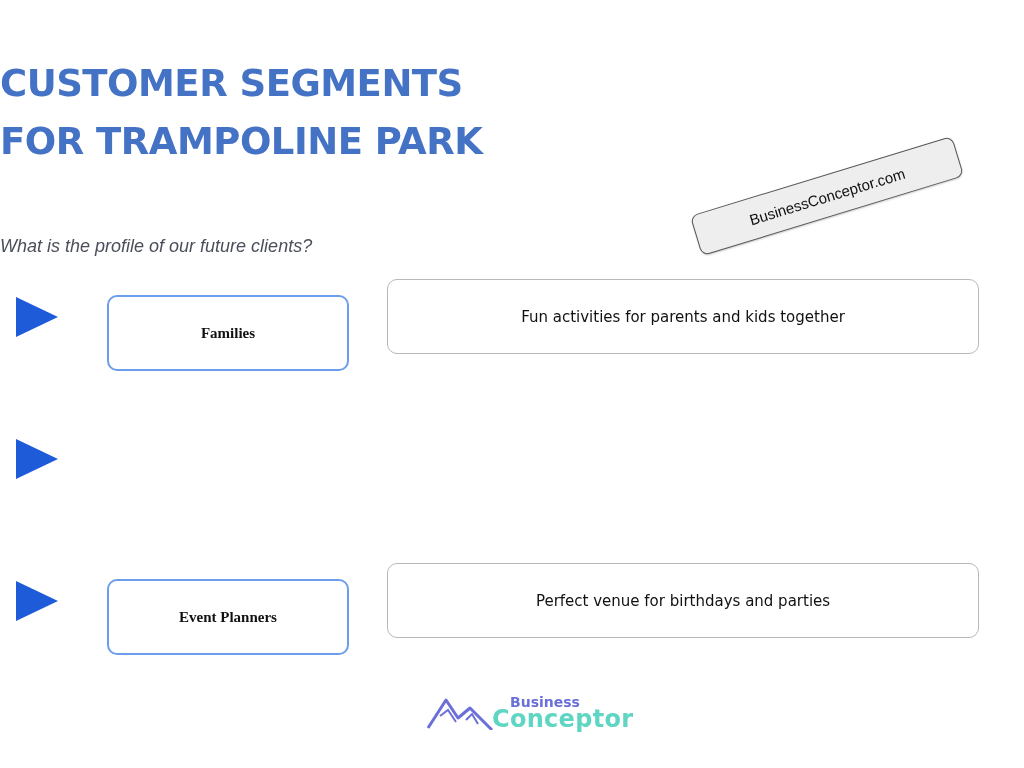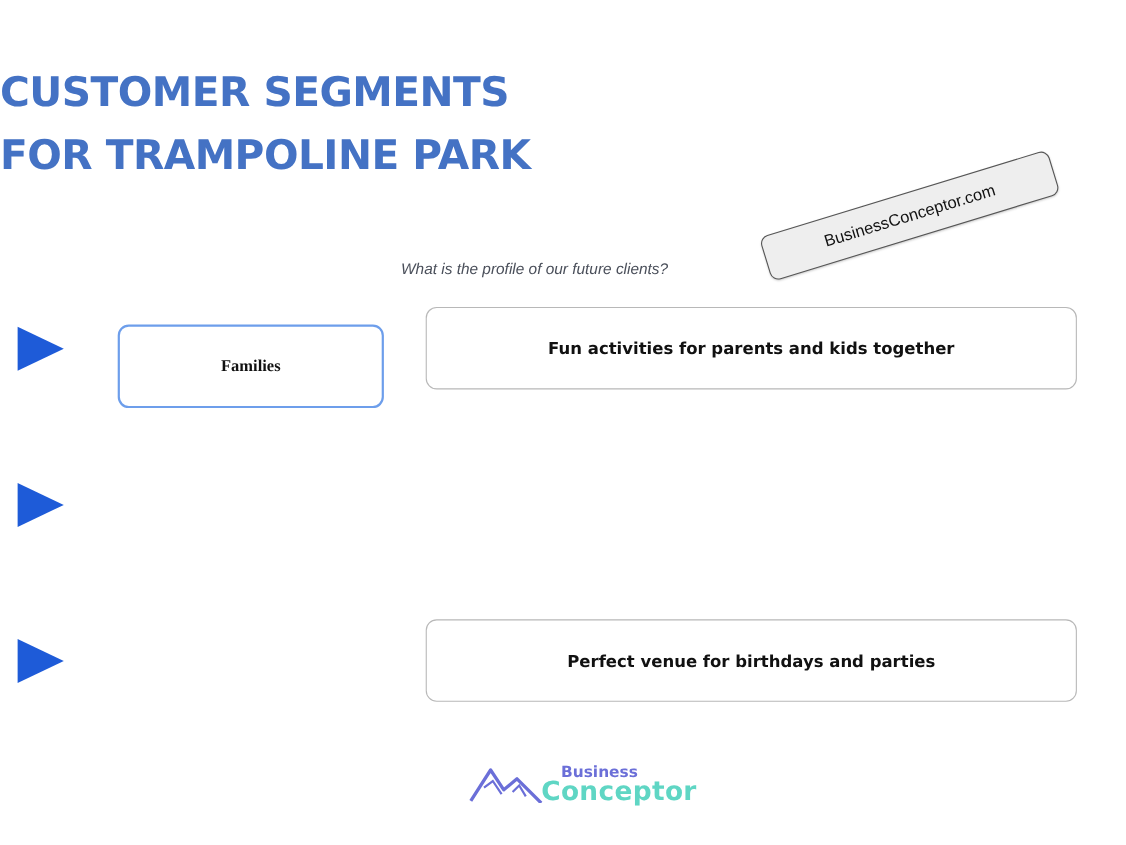--- a/index.html
+++ b/index.html
@@ -1,25 +1,25 @@
 <!DOCTYPE html>
 <html><head>
 <meta charset="utf-8">
 <style>
   html, body { margin:0; padding:0; }
   body { width:1024px; height:768px; background:#ffffff; position:relative; overflow:hidden; font-family:"Liberation Sans", sans-serif; }
   .title { position:absolute; left:0; width:1024px; color:#4472c4; font-family:"DejaVu Sans", sans-serif; font-weight:bold; font-size:37px; letter-spacing:-0.5px; }
   .t1 { top:62px; }
   .t2 { top:120px; }
   .stamp { position:absolute; left:690px; top:175px; width:272px; height:40px; background:#eeeeee; border:1px solid #555; border-radius:8px; transform:rotate(-17deg); transform-origin:center; display:flex; align-items:center; justify-content:center; font-size:15px; color:#111; box-shadow:0 1px 2px rgba(0,0,0,0.2); }
-  .subtitle { position:absolute; top:236px; left:0; width:972px; text-align:center; font-style:italic; font-size:14px; color:#4a4f5a; }
+  .subtitle { position:absolute; top:236px; left:0; width:972px; font-style:italic; font-size:18px; color:#4a4f5a; }
   .row { position:absolute; left:0; width:1024px; height:76px; }
   .arrow { position:absolute; left:16px; top:18px; width:0; height:0; border-top:20px solid transparent; border-bottom:20px solid transparent; border-left:42px solid #1e5bd8; }
   .seg { position:absolute; left:107px; top:16px; width:238px; height:72px; border:2px solid #6d9eeb; border-radius:10px; display:flex; align-items:center; justify-content:center; font-family:Liberation Serif, serif; font-weight:bold; font-size:15px; color:#111; background:#fff; }
-  .desc { position:absolute; left:387px; top:0; width:590px; height:73px; border:1px solid #b8b8b8; border-radius:10px; display:flex; align-items:center; justify-content:center; font-family:"DejaVu Sans", sans-serif; font-weight:bold; font-size:15px; color:#111; background:#fff; }
+  .desc { position:absolute; left:387px; top:0; width:590px; height:73px; border:1px solid #b8b8b8; border-radius:10px; display:flex; align-items:center; justify-content:center; font-family:"DejaVu Sans", sans-serif; font-weight:normal; font-size:15px; color:#111; background:#fff; }
   .logo { position:absolute; left:426px; top:692px; width:180px; height:40px; }
   .logo-b { position:absolute; left:84px; top:2px; font-family:"DejaVu Sans", sans-serif; font-weight:bold; font-size:14px; color:#6b6fd8; }
   .logo-c { position:absolute; left:66px; top:13px; font-family:"DejaVu Sans", sans-serif; font-weight:bold; font-size:24px; color:#5fd6c4; letter-spacing:0.3px; }
   .logo svg { position:absolute; left:0; top:4px; }
 </style>
 </head>
 <body>
 
 <div class="title t1">CUSTOMER SEGMENTS</div>
 <div class="title t2">FOR TRAMPOLINE PARK</div>
@@ -33,20 +33,21 @@
   <div class="seg">Families</div>
   <div class="desc">Fun activities for parents and kids together</div>
 </div>
 
 <div class="row" style="top:421px;">
   <div class="arrow"></div>
 </div>
 
 <div class="row" style="top:563px;">
   <div class="arrow"></div>
+  <div class="seg">Event Planners</div>
   <div class="desc">Perfect venue for birthdays and parties</div>
 </div>
 
 <div class="logo">
   <svg width="72" height="34" viewBox="0 0 72 34">
     <polyline points="2,32 20,4 32,22 44,12 66,34" fill="none" stroke="#6b6fd8" stroke-width="3" stroke-linejoin="round"></polyline>
     <polyline points="14,20 22,14 30,26" fill="none" stroke="#6b6fd8" stroke-width="2"></polyline>
     <polyline points="40,24 46,18 52,28" fill="none" stroke="#6b6fd8" stroke-width="2"></polyline>
   </svg>
   <span class="logo-b">Business</span>

